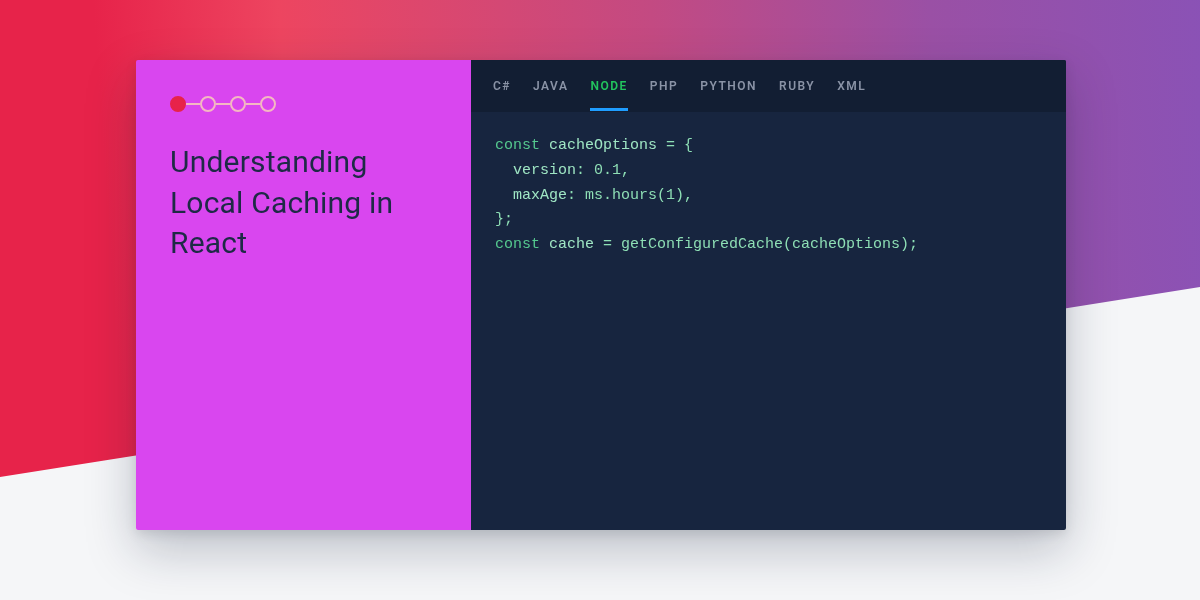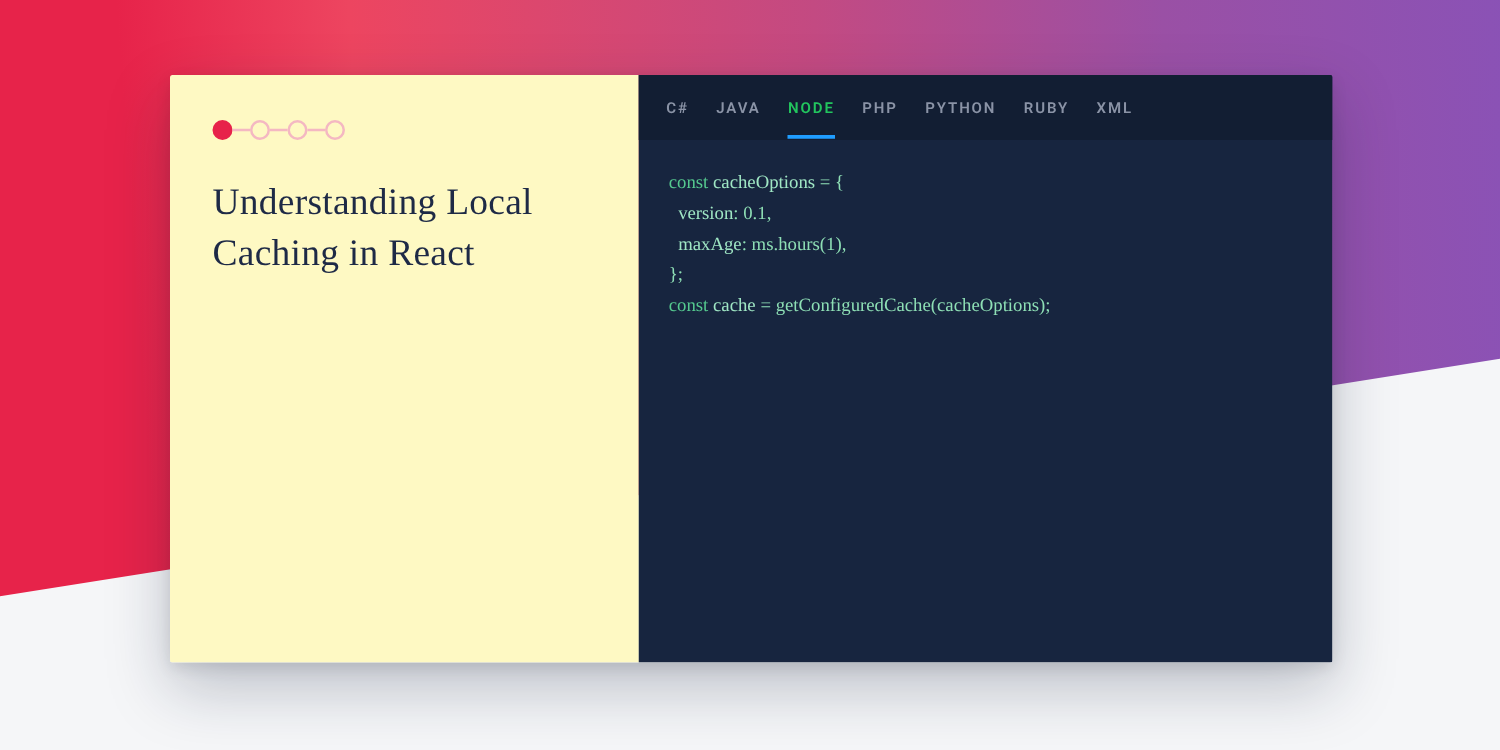--- a/index.html
+++ b/index.html
@@ -33,24 +33,23 @@
     left: 136px;
     width: 930px;
     height: 470px;
     display: flex;
     box-shadow: 0 20px 50px rgba(20,30,60,0.25), 0 4px 12px rgba(0,0,0,0.10);
     border-radius: 2px;
     overflow: hidden;
     z-index: 2;
   }
   .left {
-    width: 375px;
-    background: #fef9c3;
+    width: 335px;
+    background: #d946ef;
     padding: 36px 32px 32px 34px;
-    font-family: Liberation Serif, serif;
   }
   .progress {
     display: flex;
     align-items: center;
     gap: 0;
     margin-bottom: 30px;
   }
   .dot {
     width: 16px; height: 16px;
     border-radius: 50%;
@@ -101,21 +100,21 @@
   }
   .tab.active::after {
     content: "";
     position: absolute;
     left: 0; right: 0; bottom: 0;
     height: 3px;
     background: #1f9dff;
   }
   .code {
     padding: 22px 24px;
-    font-family: Liberation Serif, serif;
+    font-family: Liberation Mono, monospace;
     font-size: 15px;
     line-height: 1.65;
     color: #5fd9a5;
     white-space: pre;
   }
   .code .kw   { color: #55c98f; }
   .code .id   { color: #9fe6c4; }
   .code .punc { color: #8edfb5; }
 </style>
 </head>

